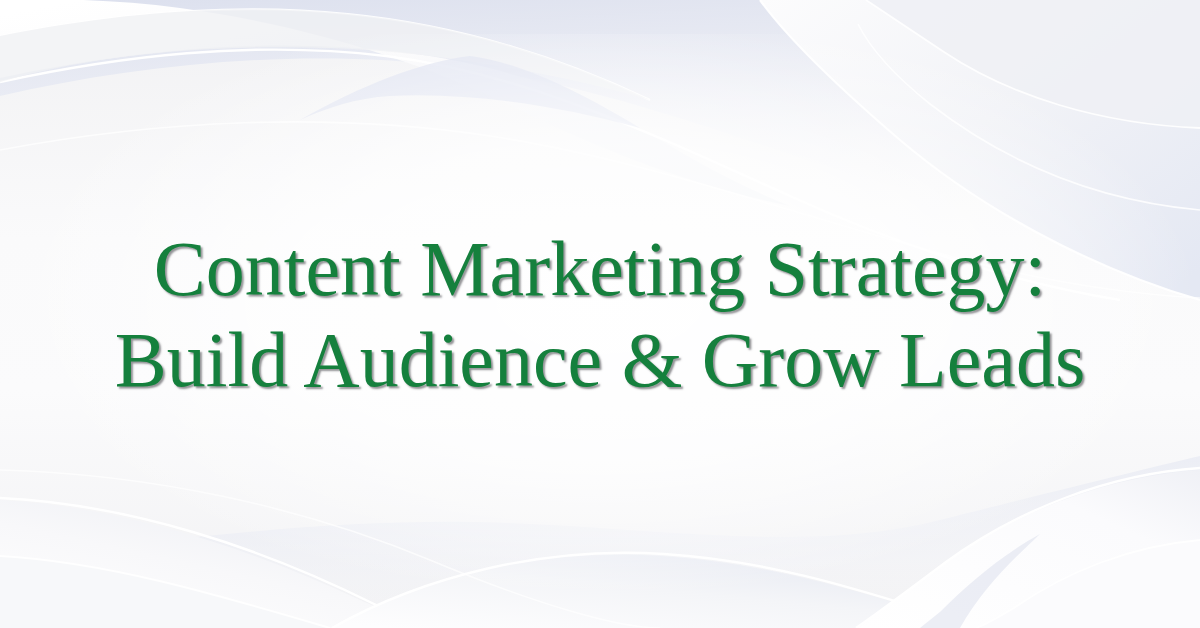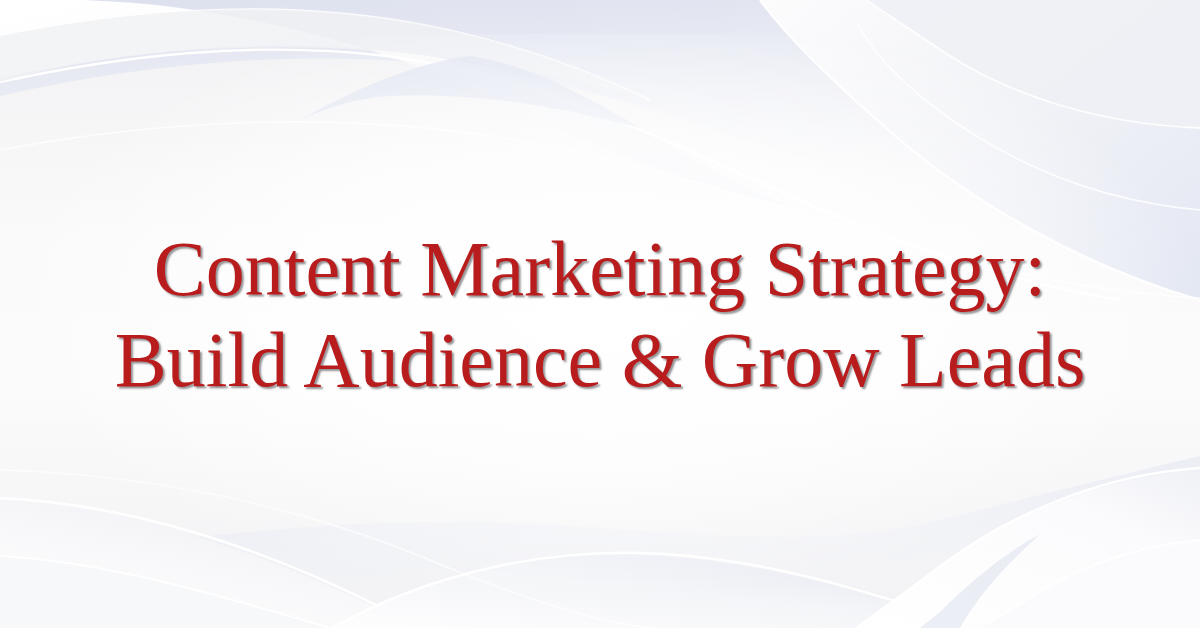--- a/index.html
+++ b/index.html
@@ -62,21 +62,21 @@
 
   #headline {
     margin: 0;
     width: 1000px;
     text-align: center;
     font-family: "Liberation Serif", "DejaVu Serif", serif;
     font-weight: 400;
     font-size: 78px;
     line-height: 91px;
     letter-spacing: 0px;
-    color: #b91c1c;
+    color: #15803d;
     text-shadow: 2px 2px 2px rgba(60,60,66,0.55);
     white-space: pre-line;
   }
 </style>
 </head>
 <body>
 
 <div id="banner">
 
   <svg id="wave-backdrop" viewBox="0 0 1200 628" preserveAspectRatio="none">

